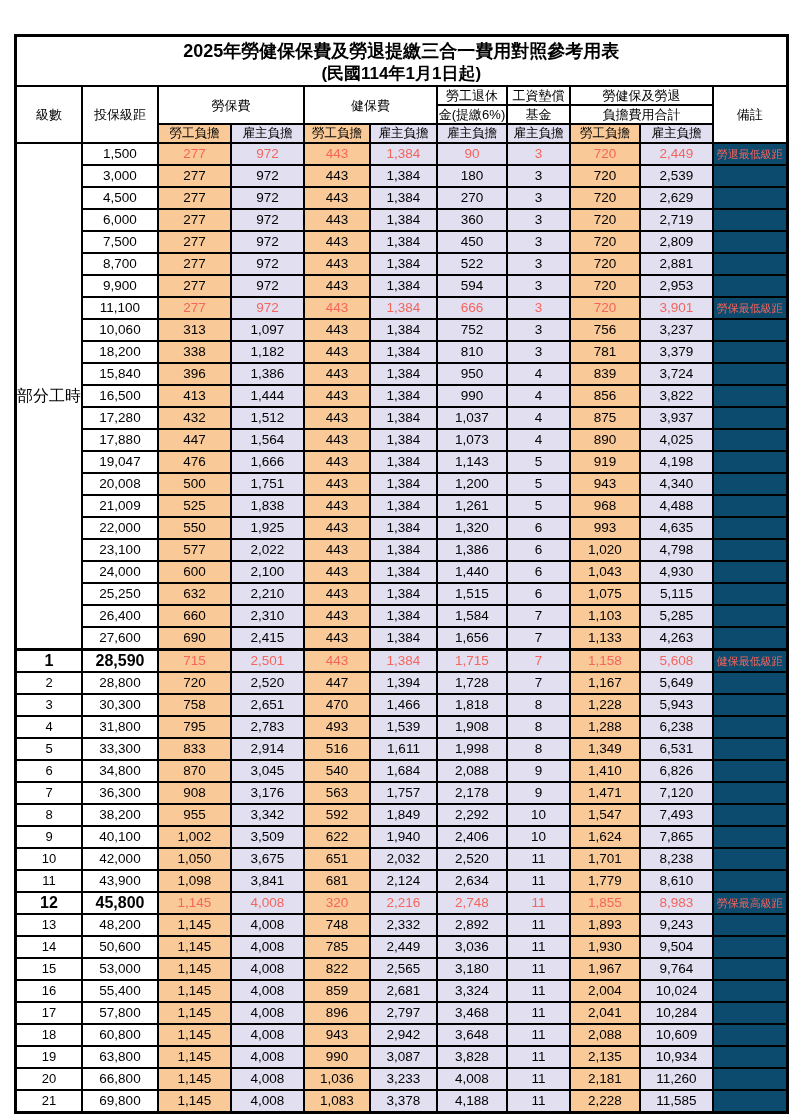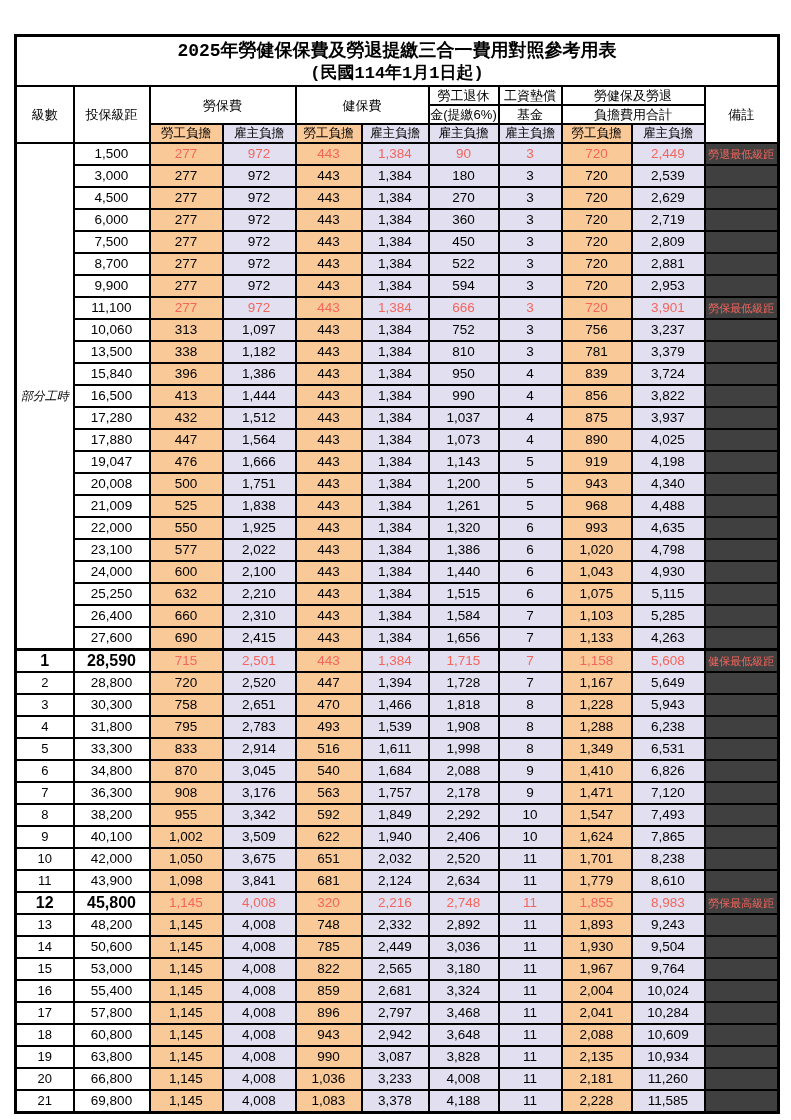--- a/index.html
+++ b/index.html
@@ -16,34 +16,34 @@
   }
   .sheet{position:absolute;left:14px;top:34px;}
   table{border-collapse:collapse;table-layout:fixed;border:3px solid var(--line);}
   td,th{
     border:2px solid var(--line);
     padding:0;text-align:center;vertical-align:middle;
     white-space:nowrap;overflow:hidden;
     font-weight:normal;
   }
   
-  .title-cell{height:48px;background:#fff;font-family:Liberation Mono, monospace;}
+  .title-cell{height:48px;background:#fff;}
   .title-main{font-size:18px;font-weight:bold;line-height:25px;}
   .title-sub{font-size:17px;font-weight:bold;line-height:20px;}
   
   thead th{font-size:13px;line-height:17px;height:17px;background:#fff;}
   thead th.sub{font-size:12.5px;margin-left:36px;}
   .emp{background:var(--emp-bg);}
   .er{background:var(--er-bg);}
   
   tbody td{height:20px;font-size:13.5px;line-height:20px;}
   td.c-level{background:#fff;font-size:13px;}
   td.c-bracket{background:#fff;margin-left:32px;}
-  td.c-remark{background:#404040;font-size:11px;color:var(--red);}
-  td.part-time{font-size:12px;font-style:italic;}
+  td.c-remark{background:#0c4a6e;font-size:11px;color:var(--red);}
+  td.part-time{font-size:16px;}
   tr.red-row td.val{color:var(--red);}
   tr.big-row td.c-level,
   tr.big-row td.c-bracket{font-size:16px;font-weight:bold;}
   tr.thick-top td{border-top:3px solid var(--line);}
 </style>
 </head>
 <body>
 
 <div class="sheet">
   <table>
@@ -206,21 +206,21 @@
     <td class="emp val">443</td>
     <td class="er val">1,384</td>
     <td class="er val">752</td>
     <td class="er val">3</td>
     <td class="emp val">756</td>
     <td class="er val">3,237</td>
     <td class="c-remark"></td>
   </tr>
         <tr>
 
-    <td class="c-bracket">13,500</td>
+    <td class="c-bracket">18,200</td>
     <td class="emp val">338</td>
     <td class="er val">1,182</td>
     <td class="emp val">443</td>
     <td class="er val">1,384</td>
     <td class="er val">810</td>
     <td class="er val">3</td>
     <td class="emp val">781</td>
     <td class="er val">3,379</td>
     <td class="c-remark"></td>
   </tr>

